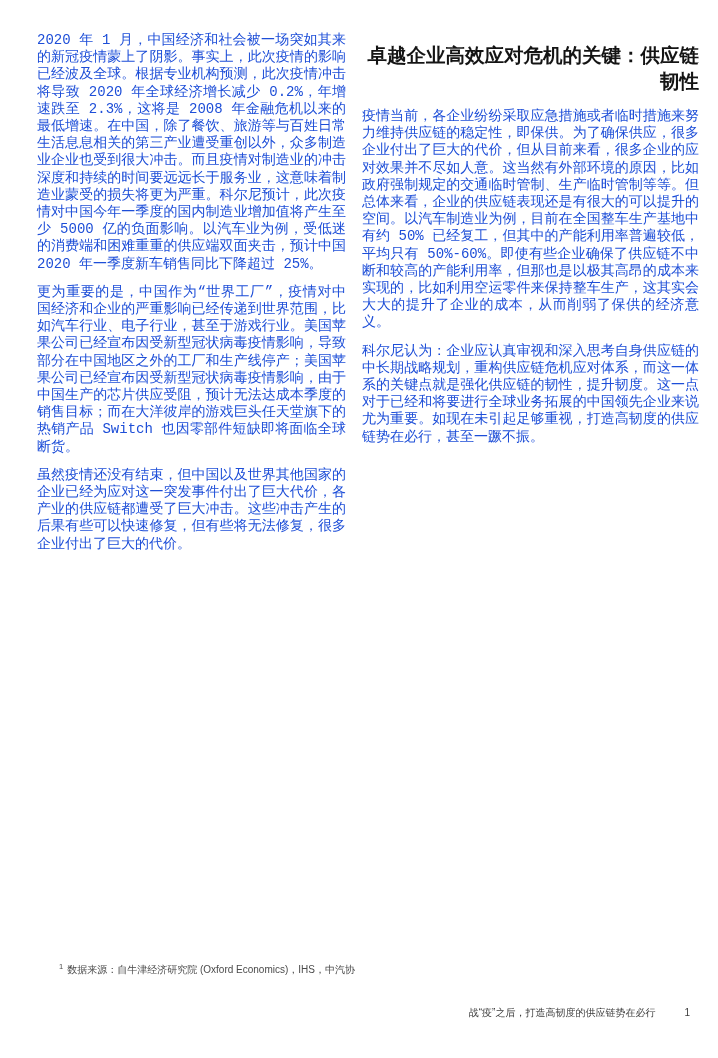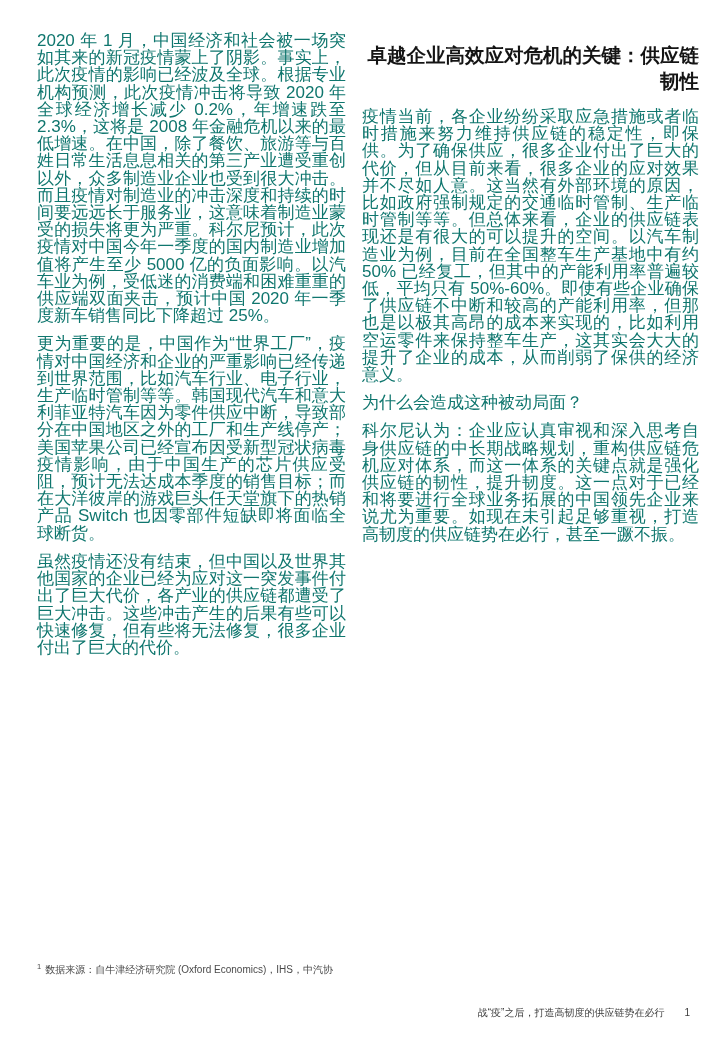--- a/index.html
+++ b/index.html
@@ -29,68 +29,69 @@
   }
   .article-heading {
     font-size: 19.5px;
     line-height: 26px;
     font-weight: bold;
     color: #141414;
     margin: 16px 0 14px 0;
     text-align: right;
   }
   .body-text {
-    font-size: 17px;
+    font-size: 14px;
     line-height: 17.2px;
-    color: #0f766e;
+    color: #1d4ed8;
     text-align: justify;
     text-justify: inter-ideograph;
     margin: 0 0 11px 0;
+    font-family: Liberation Mono, monospace;
   }
   .footnote {
     position: absolute;
     left: 37px;
     top: 960px;
     width: 340px;
     font-size: 10px;
     line-height: 14px;
     color: #4a4a4a;
+    text-align: center;
   }
   .footnote sup {
     font-size: 7.5px;
     margin-right: 4px;
   }
   .footer {
     position: absolute;
     right: 28px;
     top: 1006px;
     font-size: 10px;
     line-height: 14px;
     color: #3d3d3d;
     display: flex;
     align-items: baseline;
-    gap: 20px;
+    gap: 29px;
     white-space: nowrap;
   }
 </style>
 </head>
 <body>
 
 <div class="page">
 
   <div class="col-left">
     <p class="body-text">2020 年 1 月，中国经济和社会被一场突如其来的新冠疫情蒙上了阴影。事实上，此次疫情的影响已经波及全球。根据专业机构预测，此次疫情冲击将导致 2020 年全球经济增长减少 0.2%，年增速跌至 2.3%，这将是 2008 年金融危机以来的最低增速。在中国，除了餐饮、旅游等与百姓日常生活息息相关的第三产业遭受重创以外，众多制造业企业也受到很大冲击。而且疫情对制造业的冲击深度和持续的时间要远远长于服务业，这意味着制造业蒙受的损失将更为严重。科尔尼预计，此次疫情对中国今年一季度的国内制造业增加值将产生至少 5000 亿的负面影响。以汽车业为例，受低迷的消费端和困难重重的供应端双面夹击，预计中国 2020 年一季度新车销售同比下降超过 25%。</p>
-    <p class="body-text">更为重要的是，中国作为“世界工厂”，疫情对中国经济和企业的严重影响已经传递到世界范围，比如汽车行业、电子行业，生产临时管制等等。韩国现代汽车和意大利菲亚特汽车因为零件供应中断，导致部分在中国地区之外的工厂和生产线停产；美国苹果公司已经宣布因受新型冠状病毒疫情影响，由于中国生产的芯片供应受阻，预计无法达成本季度的销售目标；而在大洋彼岸的游戏巨头任天堂旗下的热销产品 Switch 也因零部件短缺即将面临全球断货。</p>
+    <p class="body-text">更为重要的是，中国作为“世界工厂”，疫情对中国经济和企业的严重影响已经传递到世界范围，比如汽车行业、电子行业，甚至于游戏行业。美国苹果公司已经宣布因受新型冠状病毒疫情影响，导致部分在中国地区之外的工厂和生产线停产；美国苹果公司已经宣布因受新型冠状病毒疫情影响，由于中国生产的芯片供应受阻，预计无法达成本季度的销售目标；而在大洋彼岸的游戏巨头任天堂旗下的热销产品 Switch 也因零部件短缺即将面临全球断货。</p>
     <p class="body-text">虽然疫情还没有结束，但中国以及世界其他国家的企业已经为应对这一突发事件付出了巨大代价，各产业的供应链都遭受了巨大冲击。这些冲击产生的后果有些可以快速修复，但有些将无法修复，很多企业付出了巨大的代价。</p>
   </div>
 
   <div class="col-right">
     <h1 class="article-heading">卓越企业高效应对危机的关键：供应链韧性</h1>
     <p class="body-text">疫情当前，各企业纷纷采取应急措施或者临时措施来努力维持供应链的稳定性，即保供。为了确保供应，很多企业付出了巨大的代价，但从目前来看，很多企业的应对效果并不尽如人意。这当然有外部环境的原因，比如政府强制规定的交通临时管制、生产临时管制等等。但总体来看，企业的供应链表现还是有很大的可以提升的空间。以汽车制造业为例，目前在全国整车生产基地中有约 50% 已经复工，但其中的产能利用率普遍较低，平均只有 50%-60%。即使有些企业确保了供应链不中断和较高的产能利用率，但那也是以极其高昂的成本来实现的，比如利用空运零件来保持整车生产，这其实会大大的提升了企业的成本，从而削弱了保供的经济意义。</p>
-    <p class="body-text">为什么会造成这种被动局面？</p>
     <p class="body-text">科尔尼认为：企业应认真审视和深入思考自身供应链的中长期战略规划，重构供应链危机应对体系，而这一体系的关键点就是强化供应链的韧性，提升韧度。这一点对于已经和将要进行全球业务拓展的中国领先企业来说尤为重要。如现在未引起足够重视，打造高韧度的供应链势在必行，甚至一蹶不振。</p>
   </div>
 
   <div class="footnote">
     <sup>1</sup><span>数据来源：自牛津经济研究院 (Oxford Economics)，IHS，中汽协</span>
   </div>
 
   <div class="footer">
     <span>战“疫”之后，打造高韧度的供应链势在必行</span>
     <span>1</span>

